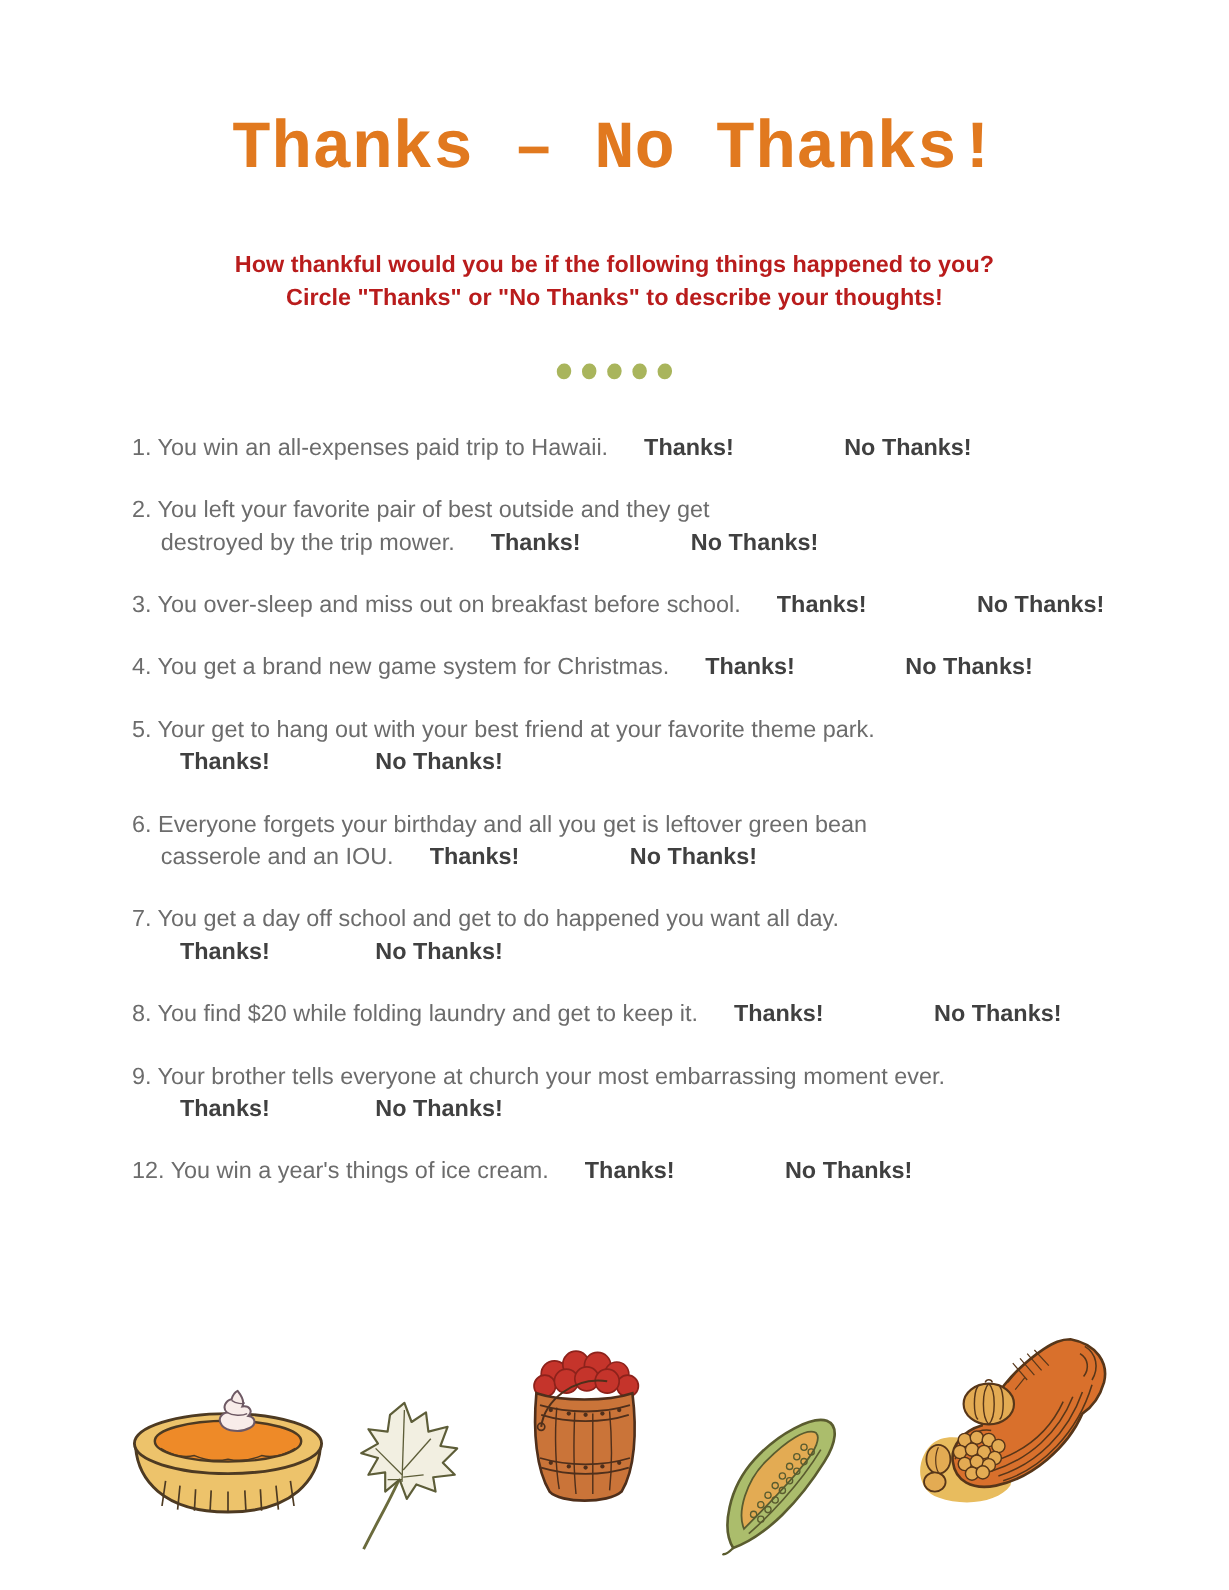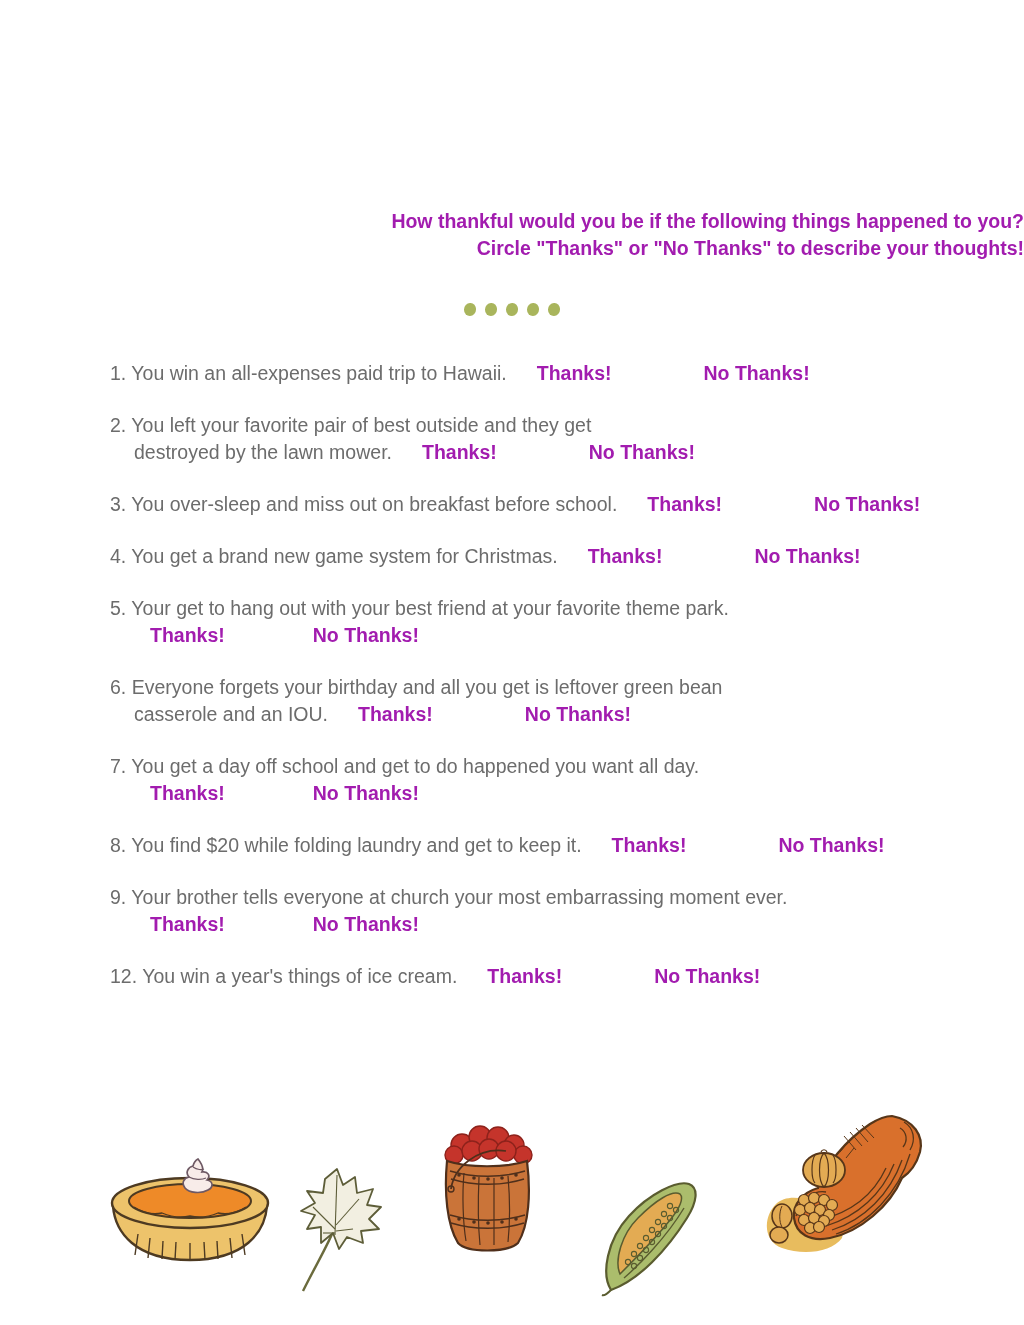--- a/index.html
+++ b/index.html
@@ -15,25 +15,25 @@
     text-align:center;
     font-family:"Liberation Mono","DejaVu Sans Mono",monospace;
     font-weight:bold;
     font-size:56px;
     letter-spacing:0px;
     color:#e1791f;
     margin:0;
   }
   .subtitle{
     position:absolute;top:208px;left:0;width:1024px;
-    text-align:right;
+    text-align:center;
     font-size:19.5px;
     line-height:27px;
     font-weight:bold;
-    color:#a21caf;
+    color:#b91c1c;
     margin:0;
   }
   .dots{
     position:absolute;top:303px;left:0;width:1024px;
     text-align:center;
     line-height:14px;
   }
   .dot{
     display:inline-block;
     width:12px;height:13px;
@@ -50,49 +50,50 @@
     color:#6c6c6c;
   }
   .questions li{
     margin:0 0 25px 0;
     padding-left:24px;
     text-indent:-24px;
   }
   .opts-line{ text-indent:0;margin-left:16px; }
   .opt{
     font-weight:bold;
-    color:#a21caf;
+    color:#404040;
     white-space:nowrap;
   }
   .opt-thanks{ margin-left:30px; }
   .opt-nothanks{ margin-left:44px;padding-left:48px; }
   .opts-line .opt-thanks{ margin-left:0; }
   .opts-line .opt-nothanks{ margin-left:40px; }
   .illustrations{
     position:absolute;top:1080px;left:0;width:1024px;height:245px;
   }
   .illo{ position:absolute; }
   .illo svg{ display:block; }
 </style>
 </head>
 <body>
 
 <div class="page">
 
+  <h1 class="title" style="color: rgb(225, 121, 31);">Thanks – No Thanks!</h1>
 
   <p class="subtitle">
     <span>How thankful would you be if the following things happened to you?</span><br>
     <span>Circle "Thanks" or "No Thanks" to describe your thoughts!</span>
   </p>
 
   <div class="dots" id="dots"><span class="dot" style="background: rgb(169, 181, 92);"></span><span class="dot" style="background: rgb(169, 181, 92);"></span><span class="dot" style="background: rgb(169, 181, 92);"></span><span class="dot" style="background: rgb(169, 181, 92);"></span><span class="dot" style="background: rgb(169, 181, 92);"></span></div>
 
   <ol class="questions" id="question-list">
       <li><span>1. </span><span>You win an all-expenses paid trip to Hawaii.</span><span class="opt opt-thanks">Thanks!</span><span class="opt opt-nothanks">No Thanks!</span></li>
-      <li><span>2. </span><span>You left your favorite pair of best outside and they get</span><br><span>destroyed by the lawn mower.</span><span class="opt opt-thanks">Thanks!</span><span class="opt opt-nothanks">No Thanks!</span></li>
+      <li><span>2. </span><span>You left your favorite pair of best outside and they get</span><br><span>destroyed by the trip mower.</span><span class="opt opt-thanks">Thanks!</span><span class="opt opt-nothanks">No Thanks!</span></li>
       <li><span>3. </span><span>You over-sleep and miss out on breakfast before school.</span><span class="opt opt-thanks">Thanks!</span><span class="opt opt-nothanks">No Thanks!</span></li>
       <li><span>4. </span><span>You get a brand new game system for Christmas.</span><span class="opt opt-thanks">Thanks!</span><span class="opt opt-nothanks">No Thanks!</span></li>
       <li><span>5. </span><span>Your get to hang out with your best friend at your favorite theme park.</span><div class="opts-line"><span class="opt opt-thanks">Thanks!</span><span class="opt opt-nothanks">No Thanks!</span></div></li>
       <li><span>6. </span><span>Everyone forgets your birthday and all you get is leftover green bean</span><br><span>casserole and an IOU.</span><span class="opt opt-thanks">Thanks!</span><span class="opt opt-nothanks">No Thanks!</span></li>
       <li><span>7. </span><span>You get a day off school and get to do happened you want all day.</span><div class="opts-line"><span class="opt opt-thanks">Thanks!</span><span class="opt opt-nothanks">No Thanks!</span></div></li>
       <li><span>8. </span><span>You find $20 while folding laundry and get to keep it.</span><span class="opt opt-thanks">Thanks!</span><span class="opt opt-nothanks">No Thanks!</span></li>
       <li><span>9. </span><span>Your brother tells everyone at church your most embarrassing moment ever.</span><div class="opts-line"><span class="opt opt-thanks">Thanks!</span><span class="opt opt-nothanks">No Thanks!</span></div></li>
       <li><span>12. </span><span>You win a year's things of ice cream.</span><span class="opt opt-thanks">Thanks!</span><span class="opt opt-nothanks">No Thanks!</span></li>
     </ol>
 

